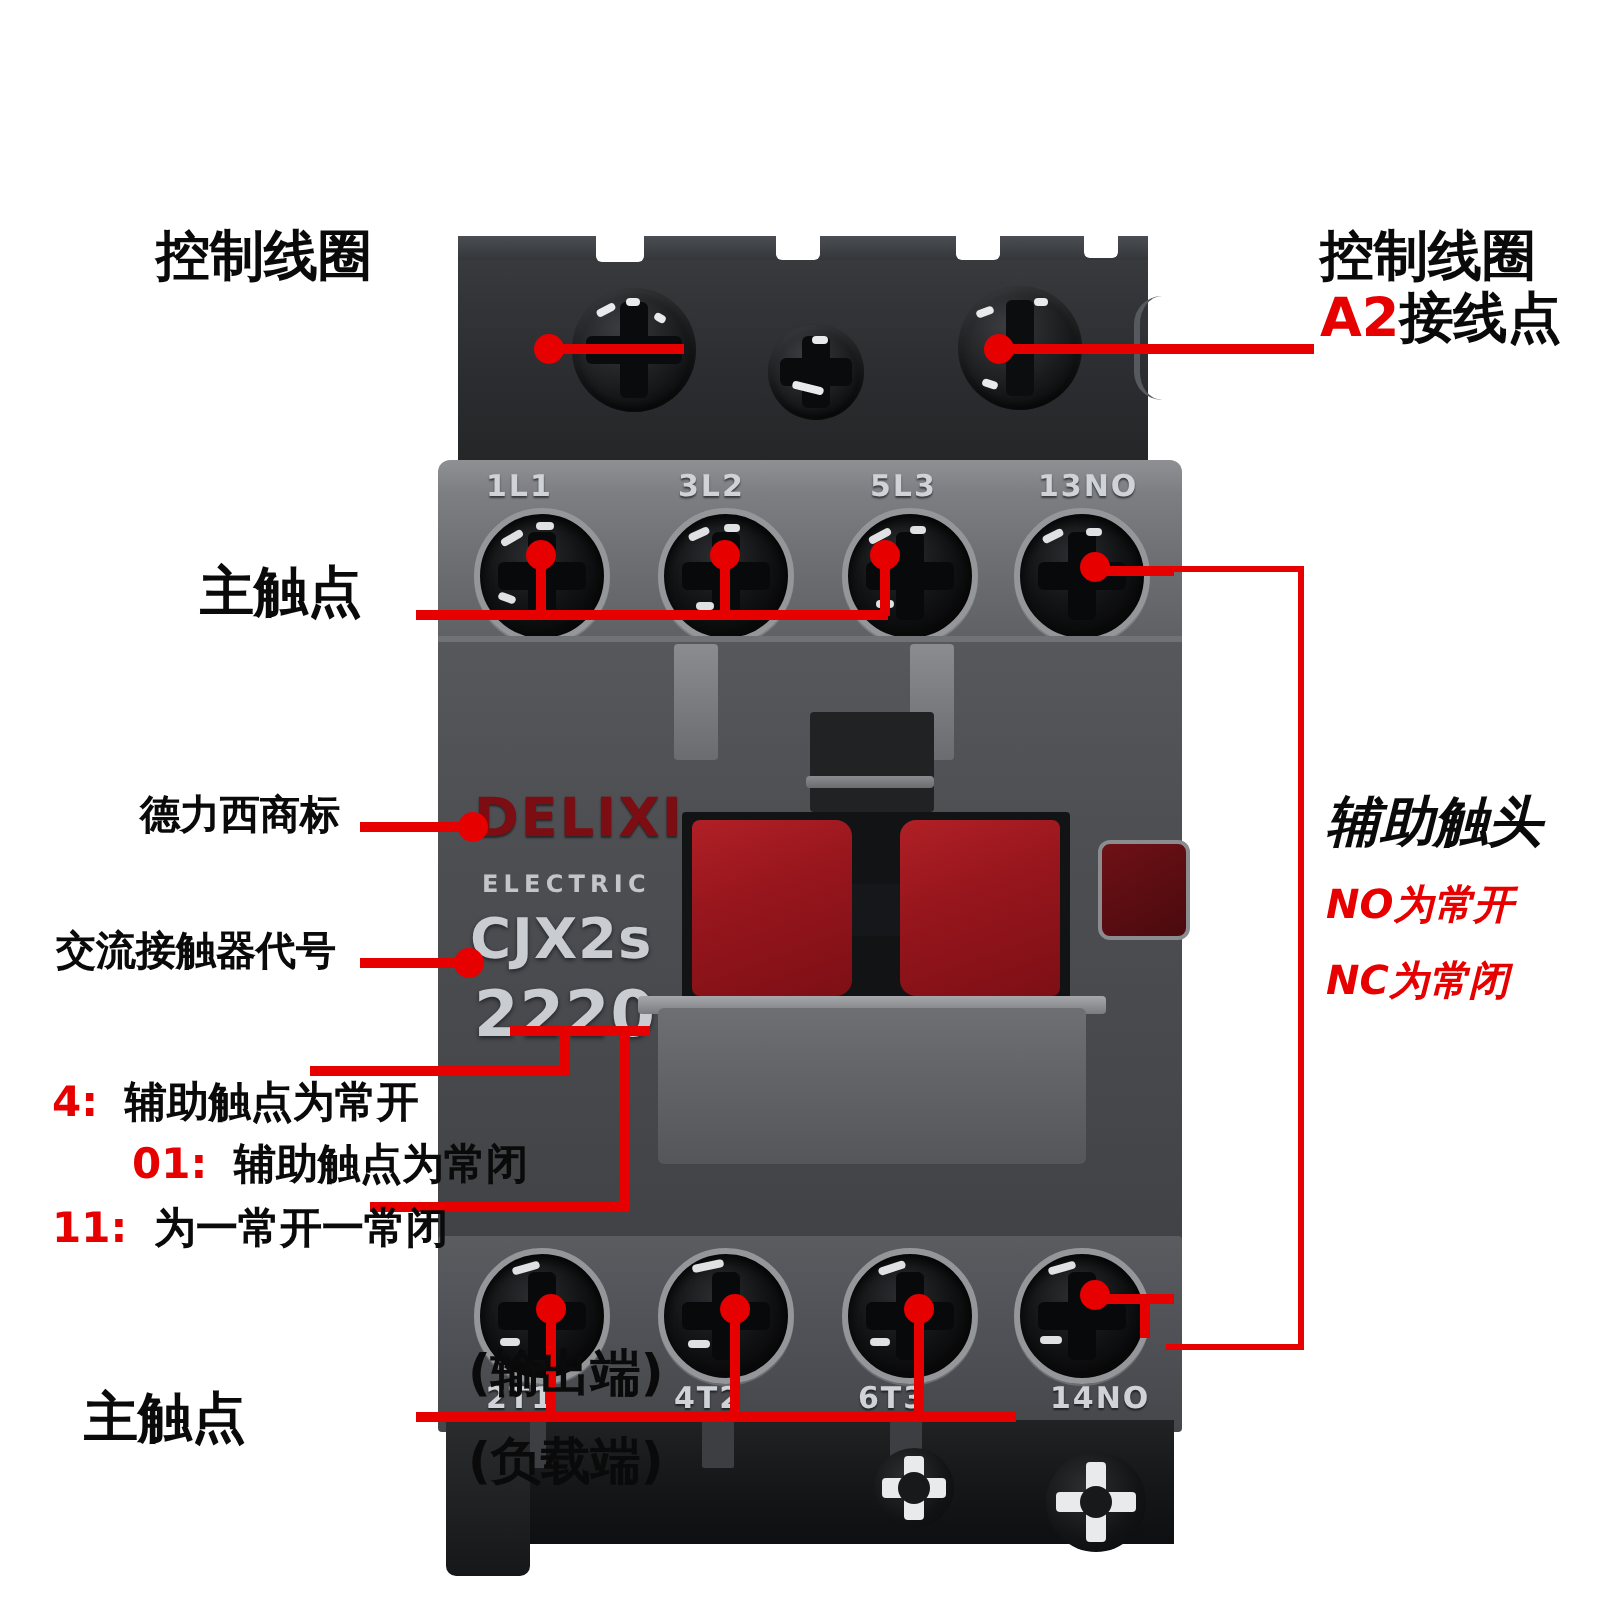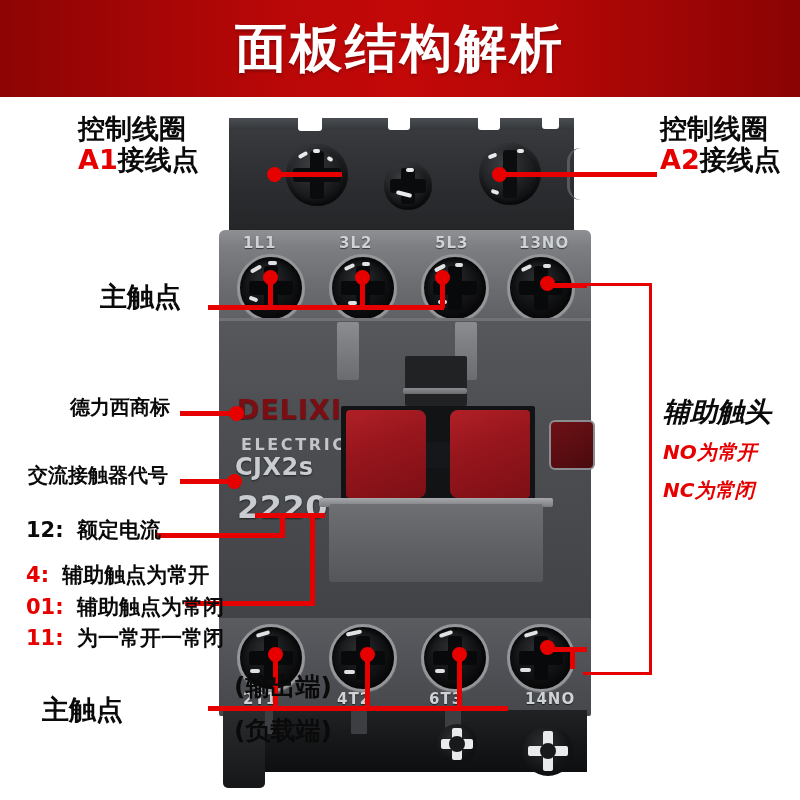--- a/index.html
+++ b/index.html
@@ -91,25 +91,25 @@
     position:absolute;left:12px;top:200px;width:372px;height:318px;
     background:linear-gradient(180deg,#56585c 0%,#4d4f53 30%,#46484c 70%,#3f4145 100%);
   }
   .body-ridge{position:absolute;background:rgba(255,255,255,.07);}
   .brand{
     position:absolute;left:18px;top:76px;color:#7c0d12;font-size:27px;
     font-weight:bold;letter-spacing:1px;font-family:"DejaVu Sans",sans-serif;
     text-shadow:0 1px 1px rgba(0,0,0,.5);
   }
   .brand-sub{
-    position:absolute;left:22px;top:117px;color:#c3c6c9;font-size:16px;
+    position:absolute;left:22px;top:117px;color:#c3c6c9;font-size:12px;
     font-weight:bold;letter-spacing:2.6px;font-family:"DejaVu Sans",sans-serif;
   }
   .model{
-    position:absolute;left:16px;top:135px;color:#c9ccd0;font-size:24px;
+    position:absolute;left:16px;top:135px;color:#c9ccd0;font-size:28px;
     font-weight:bold;letter-spacing:.5px;font-family:"DejaVu Sans",sans-serif;
     text-shadow:0 1px 2px rgba(0,0,0,.55);
   }
   .model2{
     position:absolute;left:18px;top:170px;color:#c9ccd0;font-size:32px;
     font-weight:bold;letter-spacing:.5px;font-family:"DejaVu Sans",sans-serif;
     text-shadow:0 1px 2px rgba(0,0,0,.55);
   }
   .btn-well{
     position:absolute;left:122px;top:88px;width:194px;height:96px;
@@ -171,23 +171,20 @@
   
   .ln{position:absolute;background:#e60000;}
   .dot{position:absolute;width:15px;height:15px;border-radius:50%;background:#e60000;}
   .brk{position:absolute;border:3px solid #e60000;}
 </style>
 </head>
 <body>
 
 <div id="stage">
 
-  <div class="banner">
-    <div class="banner-title">面板结构解析</div>
-  </div>
 
   <div class="device">
 
     <div class="dev-top-housing">
       <div class="notch nt1"></div>
       <div class="notch nt2"></div>
       <div class="notch nt3"></div>
       <div class="notch nt4"></div>
 
       <div class="coil-screw scr-a1">
@@ -364,46 +361,41 @@
   <div class="ln" style="left:208px;top:706px;width:300px;height:5px;"></div>
   <div class="ln" style="left:273px;top:655px;width:5px;height:54px;"></div>
   <div class="ln" style="left:365px;top:655px;width:5px;height:54px;"></div>
   <div class="ln" style="left:457px;top:655px;width:5px;height:54px;"></div>
   <div class="dot" style="left:268px;top:647px;"></div>
   <div class="dot" style="left:360px;top:647px;"></div>
   <div class="dot" style="left:452px;top:647px;"></div>
 
   <div class="anno" style="left:78px;top:113px;font-size:27px;">
     <div>控制线圈</div>
-    <div><span class="red">A1</span><span>接线点</span></div>
   </div>
 
   <div class="anno" style="left:660px;top:113px;font-size:27px;">
     <div>控制线圈</div>
     <div><span class="red">A2</span><span>接线点</span></div>
   </div>
 
   <div class="anno" style="left:100px;top:281px;font-size:27px;text-align:center;">
     <div>主触点</div>
   </div>
 
   <div class="anno" style="left:70px;top:396px;font-size:20px;">德力西商标</div>
 
   <div class="anno" style="left:28px;top:464px;font-size:20px;">交流接触器代号</div>
 
   <div style="position:absolute;left:26px;top:518px;">
-    <div class="anno" style="position:relative;font-size:21px;margin-bottom:7px;">
-      <span style="color:#0a0a0a;">12</span><span>:</span>
-      <span style="margin-left:6px;">额定电流</span>
-    </div>
     <div class="anno" style="position:relative;font-size:21px;margin-top:21px;margin-bottom:7px;">
       <span class="red-txt">4</span><span class="red-txt">:</span>
       <span style="margin-left:6px;">辅助触点为常开</span>
     </div>
-    <div class="anno" style="position:relative;font-size:21px;margin-bottom:7px;">
+    <div class="anno" style="position:relative;font-size:21px;margin-bottom:7px;margin-left:40px;">
       <span class="red-txt">01</span><span class="red-txt">:</span>
       <span style="margin-left:6px;">辅助触点为常闭</span>
     </div>
     <div class="anno" style="position:relative;font-size:21px;">
       <span class="red-txt">11</span><span class="red-txt">:</span>
       <span style="margin-left:6px;text-align:center;">为一常开一常闭</span>
     </div>
   </div>
 
   <div style="position:absolute;left:663px;top:396px;font-style:italic;">

